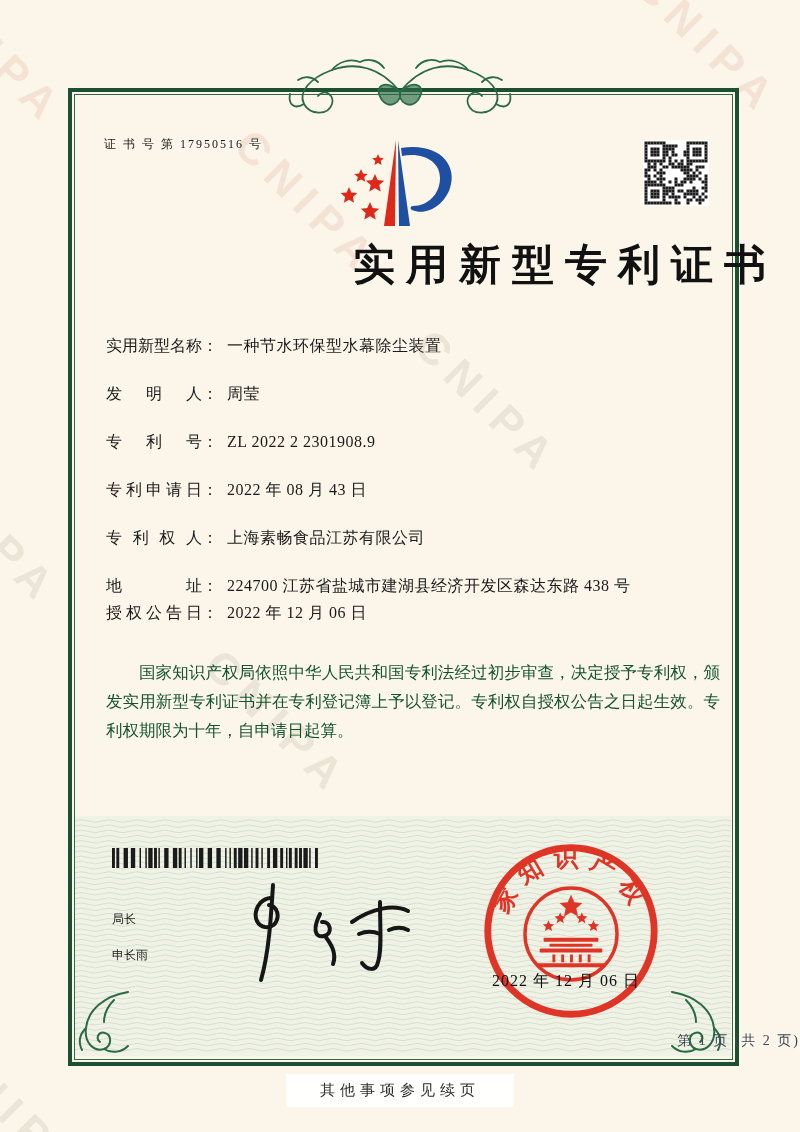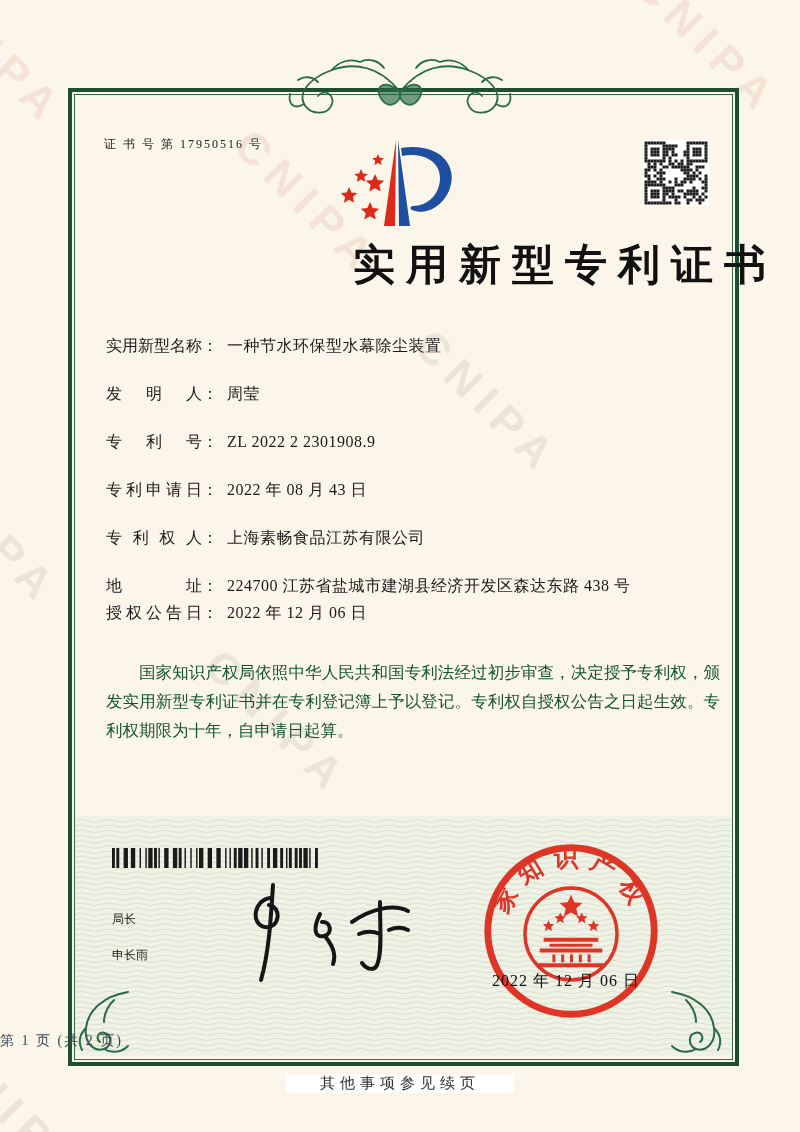--- a/index.html
+++ b/index.html
@@ -57,27 +57,27 @@
   
   .barcode{position:absolute;left:112px;top:848px;z-index:10;}
   .director{position:absolute;left:112px;top:901px;z-index:10;font-size:12px;line-height:36px;}
   .signature{position:absolute;left:232px;top:882px;z-index:10;}
   .seal{position:absolute;left:478px;top:838px;z-index:10;opacity:0.95;}
   .seal-date{
     position:absolute;left:492px;top:971px;width:170px;z-index:12;
     font-size:16px;letter-spacing:1px;color:#101010;white-space:nowrap;
   }
   .page-info{
-    position:absolute;left:0;top:1032px;width:800px;text-align:left;z-index:10;
+    position:absolute;left:0;top:1032px;width:800px;text-align:right;z-index:10;
     font-size:14px;letter-spacing:2px;color:#3c4652;
   }
   .note-wrap{position:absolute;left:0;top:1074px;width:800px;text-align:center;z-index:10;}
   .note{
     display:inline-block;background:rgba(255,255,255,0.93);
-    padding:0 34px;font-size:15px;letter-spacing:5px;color:#2e2e2e;
+    padding:7px 34px;font-size:15px;letter-spacing:5px;color:#2e2e2e;
   }
   .ornament{position:absolute;z-index:6;pointer-events:none;}
 </style>
 </head>
 <body>
 
 <div class="wm pink" style="left:-55px;top:-30px;">CNIPA</div>
 <div class="wm pink" style="left:660px;top:-40px;">CNIPA</div>
 <div class="wm pink" style="left:260px;top:120px;">CNIPA</div>
 <div class="wm gray" style="left:440px;top:320px;">CNIPA</div>

